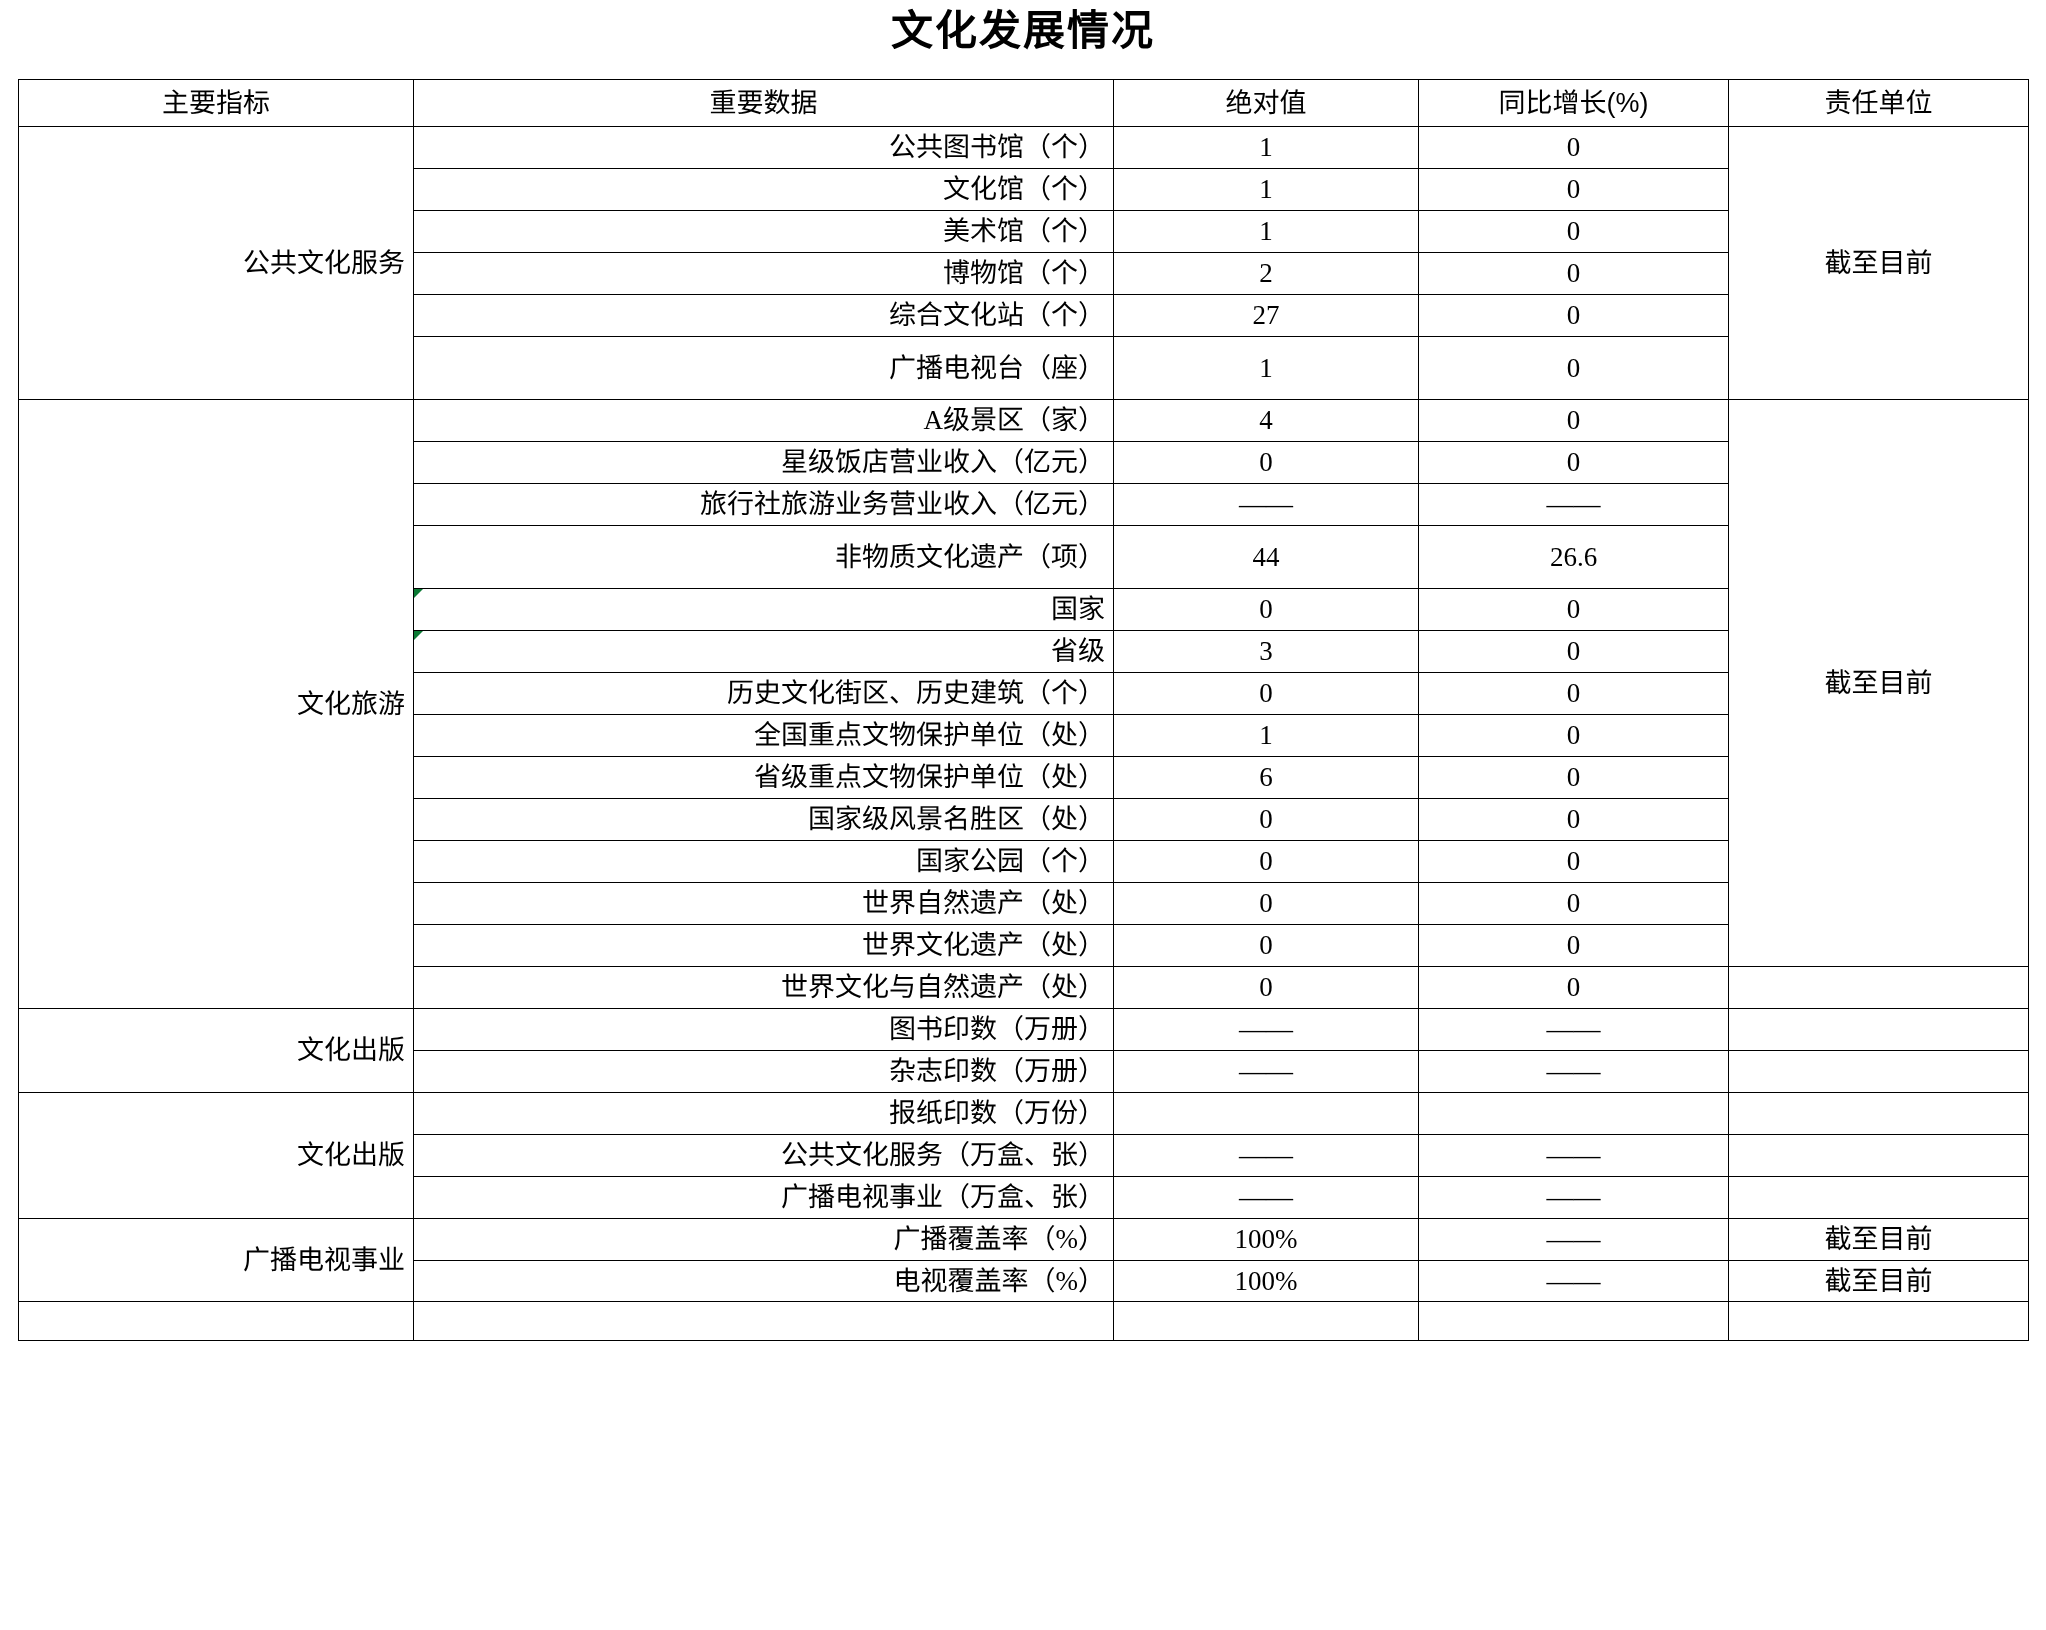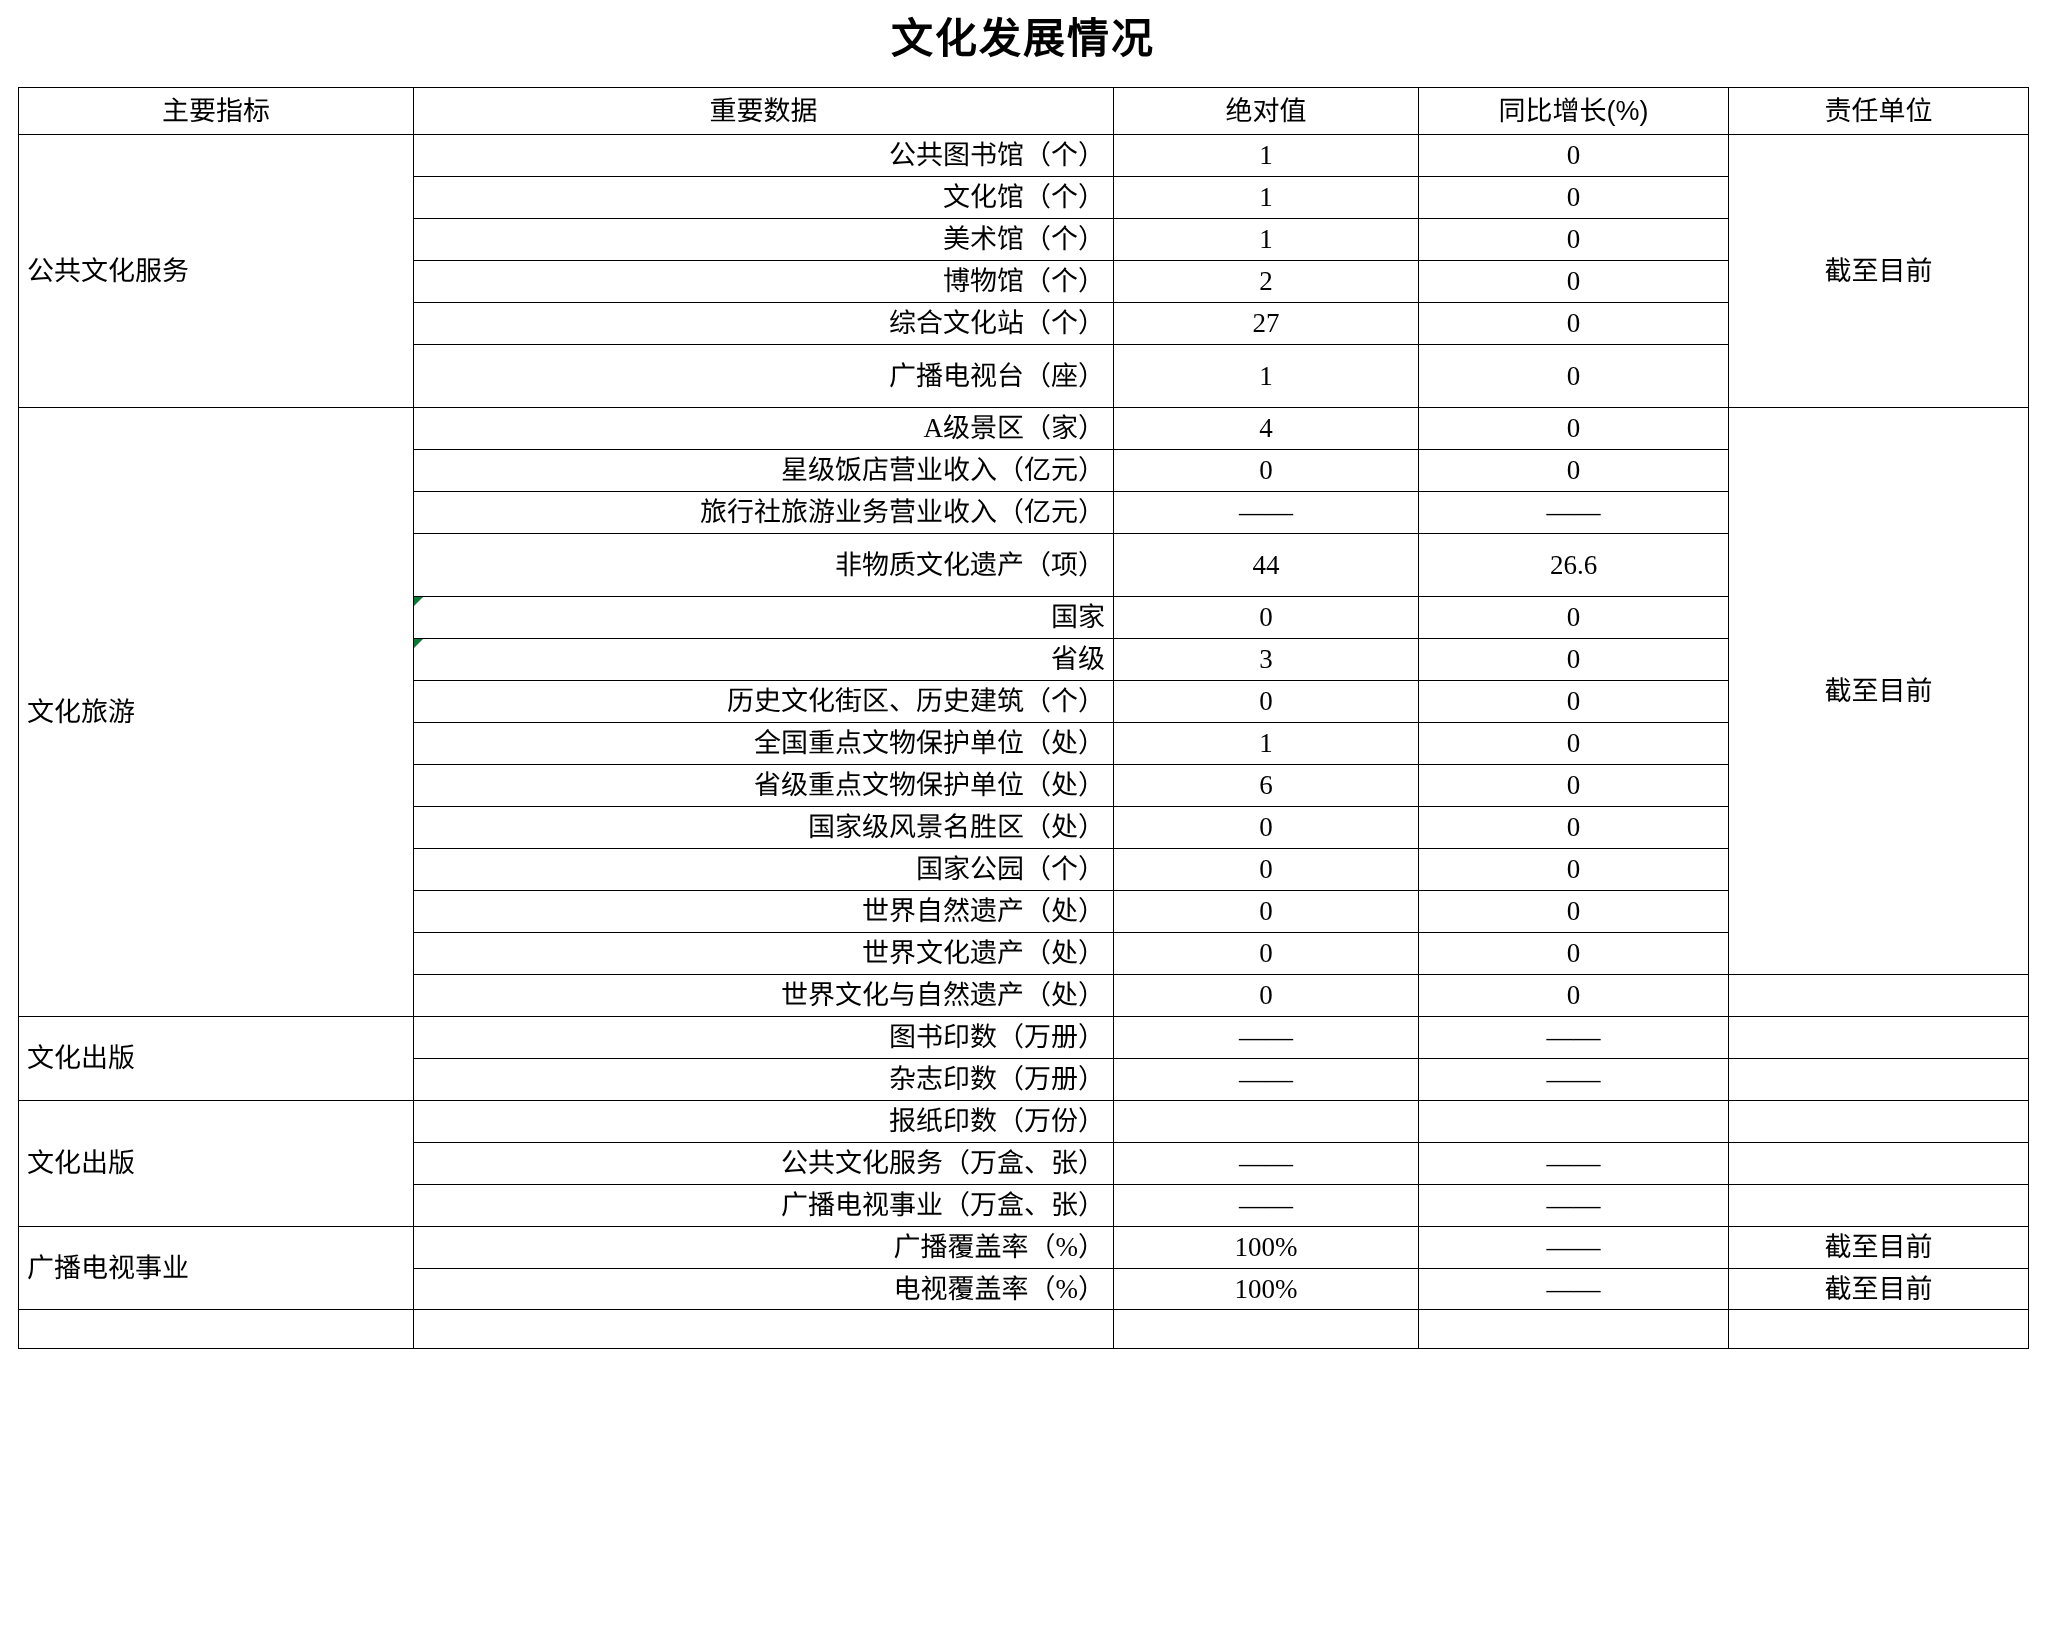--- a/index.html
+++ b/index.html
@@ -10,21 +10,21 @@
   body {
     width: 2046px;
     height: 1630px;
     font-family: "Liberation Serif", "DejaVu Serif", serif;
     color: #000000;
     overflow: hidden;
   }
   .sheet {
     width: 2046px;
     box-sizing: border-box;
-    padding: 8px 18px;
+    padding: 0 18px;
   }
   .title {
     text-align: center;
     font-family: "Liberation Sans", "DejaVu Sans", sans-serif;
     font-weight: bold;
     font-size: 42px;
     letter-spacing: 2px;
     padding: 8px 0 14px 0;
     line-height: 1.1;
   }
@@ -50,21 +50,21 @@
     height: 46px;
     font-size: 29px;
   }
   .c-group  { width: 395px; text-align: center; }
   .c-item   { width: 700px; text-align: left; padding-left: 14px; }
   .c-abs    { width: 305px; text-align: center; }
   .c-yoy    { width: 310px; text-align: center; }
   .c-unit   { width: 300px; text-align: center; }
 
   td.group-cell {
-    text-align: left;
+    text-align: right;
     font-size: 28px;
   }
   td.item-cell {
     text-align: right;
     padding-left: 16px;
   }
   td.item-cell.indent {
     padding-left: 80px;
   }
   td.num-cell, td.unit-cell {

